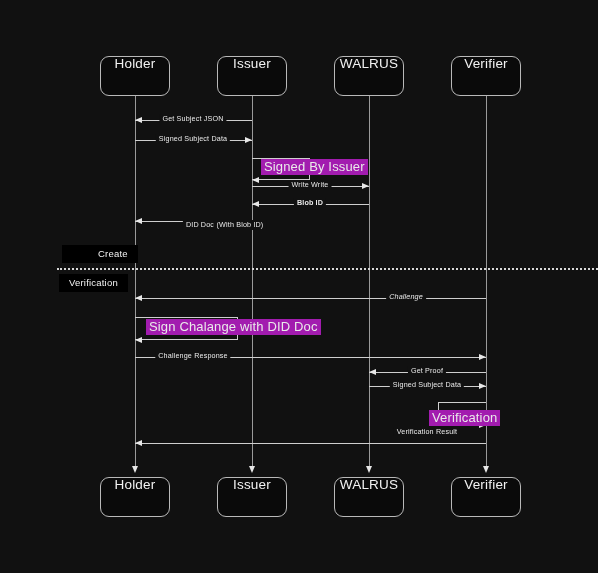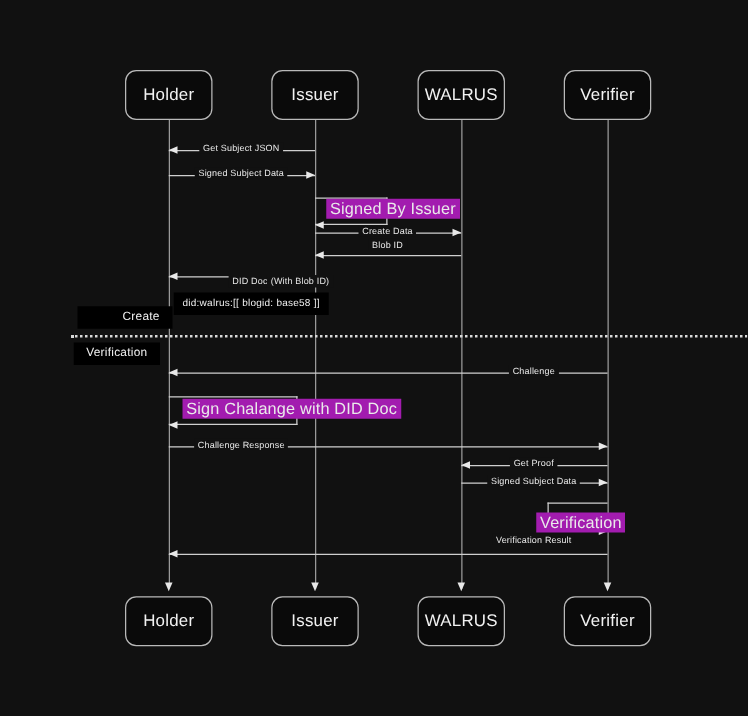--- a/index.html
+++ b/index.html
@@ -22,21 +22,20 @@
 
   
   .actor-box {
     position: absolute;
     width: 70px;
     height: 40px;
     border: 1px solid #b9b9b9;
     border-radius: 9px;
     background: #0a0a0a;
     display: flex;
-    align-items: center;
     justify-content: center;
     box-sizing: border-box;
   }
   .actor-label {
     color: #f2f2f2;
     font-size: 13.5px;
     letter-spacing: 0.2px;
     white-space: nowrap;
     line-height: 1;
   }
@@ -179,40 +178,39 @@
   <div class="msg-line" style="left:135px; top:140px; width:117px;"></div>
   <div class="arrow-head right" style="left:245px; top:136.5px;"></div>
   <div class="msg-label" style="left:193px; top:134px;">Signed Subject Data</div>
 
   <div class="selfloop" style="left:252px; top:158px; width:58px; height:22px;"></div>
   <div class="arrow-head left" style="left:252px; top:176.5px;"></div>
   <div class="selfloop-label" style="left:261px; top:159px;">Signed By Issuer</div>
 
   <div class="msg-line" style="left:252px; top:186px; width:117px;"></div>
   <div class="arrow-head right" style="left:362px; top:182.5px;"></div>
-  <div class="msg-label" style="left:310px; top:180px;">Create Data</div>
+  <div class="msg-label" style="left:310px; top:180px;">Write Write</div>
 
   <div class="msg-line" style="left:252px; top:204px; width:117px;"></div>
   <div class="arrow-head left" style="left:252px; top:200.5px;"></div>
-  <div class="msg-label" style="left:310px; top:191px;">Blob ID</div>
+  <div class="msg-label" style="left:310px; top:198px;font-weight:bold;">Blob ID</div>
 
   <div class="msg-line" style="left:135px; top:221px; width:117px;"></div>
   <div class="arrow-head left" style="left:135px; top:217.5px;"></div>
   <div class="msg-label two-line" style="left:200px; top:220px;">DID Doc</div>
   <div class="msg-label two-line" style="left:200px; top:220px;margin-left:40px;">(With Blob ID)</div>
 
-  <div class="note-box" style="left:139px; top:234px;">did:walrus:[[ blogid: base58 ]]</div>
 
   <div class="divider" style="left:57px; top:268px; width:541px;"></div>
   <div class="phase-label" style="left:62px; top:245px;padding-left:36px;">Create</div>
   <div class="phase-label" style="left:59px; top:274px;">Verification</div>
 
   <div class="msg-line" style="left:135px; top:298px; width:351px;"></div>
   <div class="arrow-head left" style="left:135px; top:294.5px;"></div>
-  <div class="msg-label" style="left:427px; top:292px;">Challenge</div>
+  <div class="msg-label" style="left:406px; top:292px;font-style:italic;">Challenge</div>
 
   <div class="selfloop" style="left:135px; top:317px; width:103px; height:23px;"></div>
   <div class="arrow-head left" style="left:135px; top:336.5px;"></div>
   <div class="selfloop-label" style="left:146px; top:319px;">Sign Chalange with DID Doc</div>
 
   <div class="msg-line" style="left:135px; top:357px; width:351px;"></div>
   <div class="arrow-head right" style="left:479px; top:353.5px;"></div>
   <div class="msg-label" style="left:193px; top:351px;">Challenge Response</div>
 
   <div class="msg-line" style="left:369px; top:372px; width:117px;"></div>

